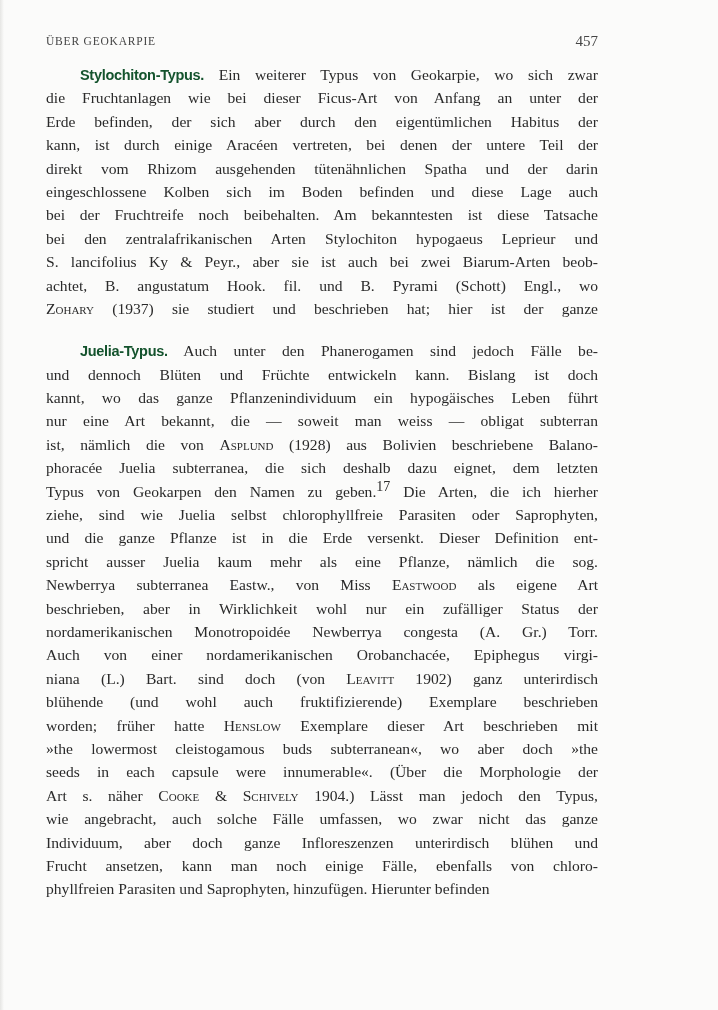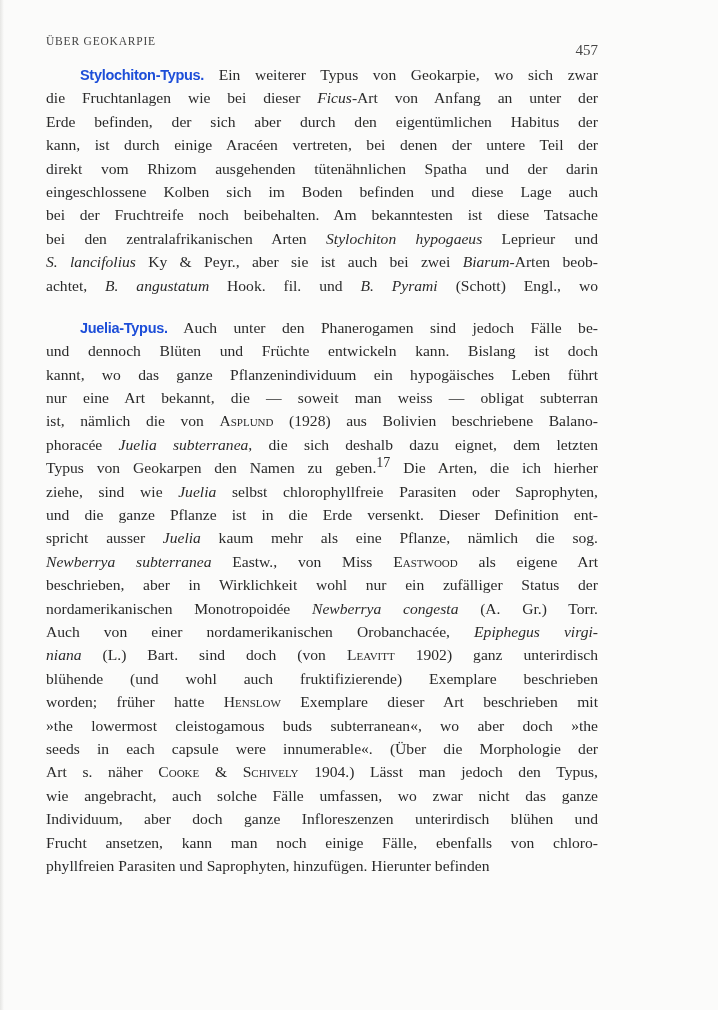--- a/index.html
+++ b/index.html
@@ -35,21 +35,21 @@
       left: 0;
       right: 0;
       font-size: 11.5px;
       letter-spacing: 0.8px;
       color: #444;
       top: 2px;
     }
     .page-number {
       position: absolute;
       right: 0;
-      top: 9px;
+      top: 0;
       font-size: 15px;
       color: #444;
     }
     .text-block {
       position: absolute;
       left: 46px;
       top: 63px;
       width: 552px;
     }
     .para {
@@ -72,23 +72,23 @@
       padding-left: 34px;
     }
     .para-gap {
       height: 19px;
     }
     .heading {
       font-family: "Liberation Sans", "DejaVu Sans", sans-serif;
       font-weight: bold;
       font-size: 14.5px;
       letter-spacing: -0.3px;
-      color: #1d4ed8;
+      color: #14532d;
     }
-    .it { font-style: italic; }
+    .it { }
     .sc { font-variant: small-caps; }
     sup { font-size: 14px; line-height: 0; vertical-align: 6px; }
   </style>
 </head>
 <body>
 
 <div class="page-edge"></div>
 
 <div class="running-head">
   <div class="running-title">ÜBER GEOKARPIE</div>
@@ -100,20 +100,21 @@
       <span class="line indent"><span class="heading">Stylochiton-Typus.</span><span> Ein weiterer Typus von Geokarpie, wo sich zwar</span></span>
       <span class="line"><span>die Fruchtanlagen wie bei dieser </span><span class="it">Ficus</span><span>-Art von Anfang an unter der</span></span>
       <span class="line"><span>Erde befinden, der sich aber durch den eigentümlichen Habitus der</span></span>
       <span class="line"><span>kann, ist durch einige Aracéen vertreten, bei denen der untere Teil der</span></span>
       <span class="line"><span>direkt vom Rhizom ausgehenden tütenähnlichen Spatha und der darin</span></span>
       <span class="line"><span>eingeschlossene Kolben sich im Boden befinden und diese Lage auch</span></span>
       <span class="line"><span>bei der Fruchtreife noch beibehalten. Am bekanntesten ist diese Tatsache</span></span>
       <span class="line"><span>bei den zentralafrikanischen Arten </span><span class="it">Stylochiton hypogaeus</span><span> Leprieur und</span></span>
       <span class="line"><span class="it">S. lancifolius</span><span> Ky &amp; Peyr., aber sie ist auch bei zwei </span><span class="it">Biarum</span><span>-Arten beob-</span></span>
       <span class="line"><span>achtet, </span><span class="it">B. angustatum</span><span> Hook. fil. und </span><span class="it">B. Pyrami</span><span> (Schott) Engl., wo</span></span>
+      <span class="line"><span class="sc">Zohary</span><span> (1937) sie studiert und beschrieben hat; hier ist der ganze</span></span>
     </div>
   <div class="para-gap"></div>
   <div class="para">
       <span class="line indent"><span class="heading">Juelia-Typus.</span><span> Auch unter den Phanerogamen sind jedoch Fälle be-</span></span>
       <span class="line"><span>und dennoch Blüten und Früchte entwickeln kann. Bislang ist doch</span></span>
       <span class="line"><span>kannt, wo das ganze Pflanzenindividuum ein hypogäisches Leben führt</span></span>
       <span class="line"><span>nur eine Art bekannt, die — soweit man weiss — obligat subterran</span></span>
       <span class="line"><span>ist, nämlich die von </span><span class="sc">Asplund</span><span> (1928) aus Bolivien beschriebene Balano-</span></span>
       <span class="line"><span>phoracée </span><span class="it">Juelia subterranea</span><span>, die sich deshalb dazu eignet, dem letzten</span></span>
       <span class="line"><span>Typus von Geokarpen den Namen zu geben.</span><sup>17</sup><span> Die Arten, die ich hierher</span></span>

